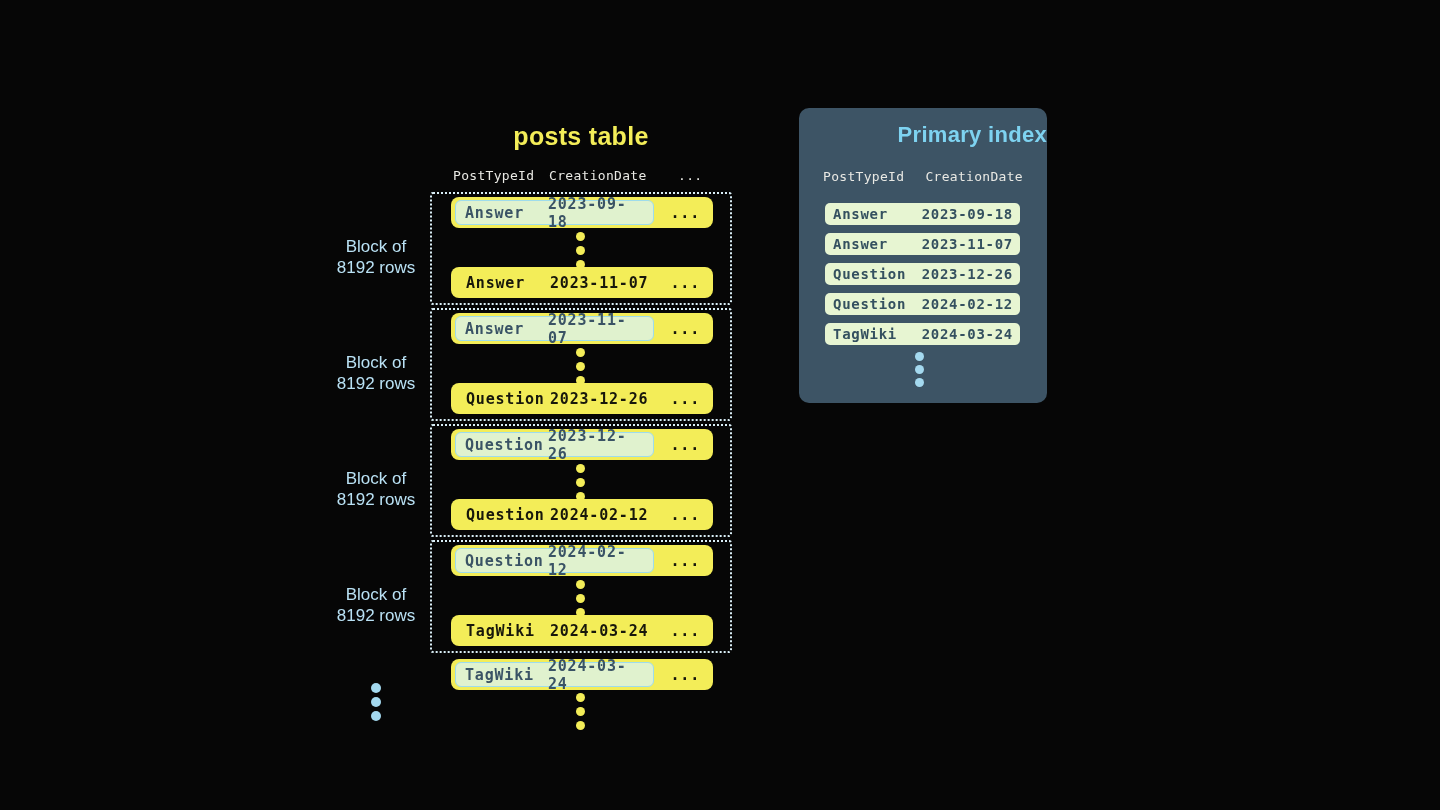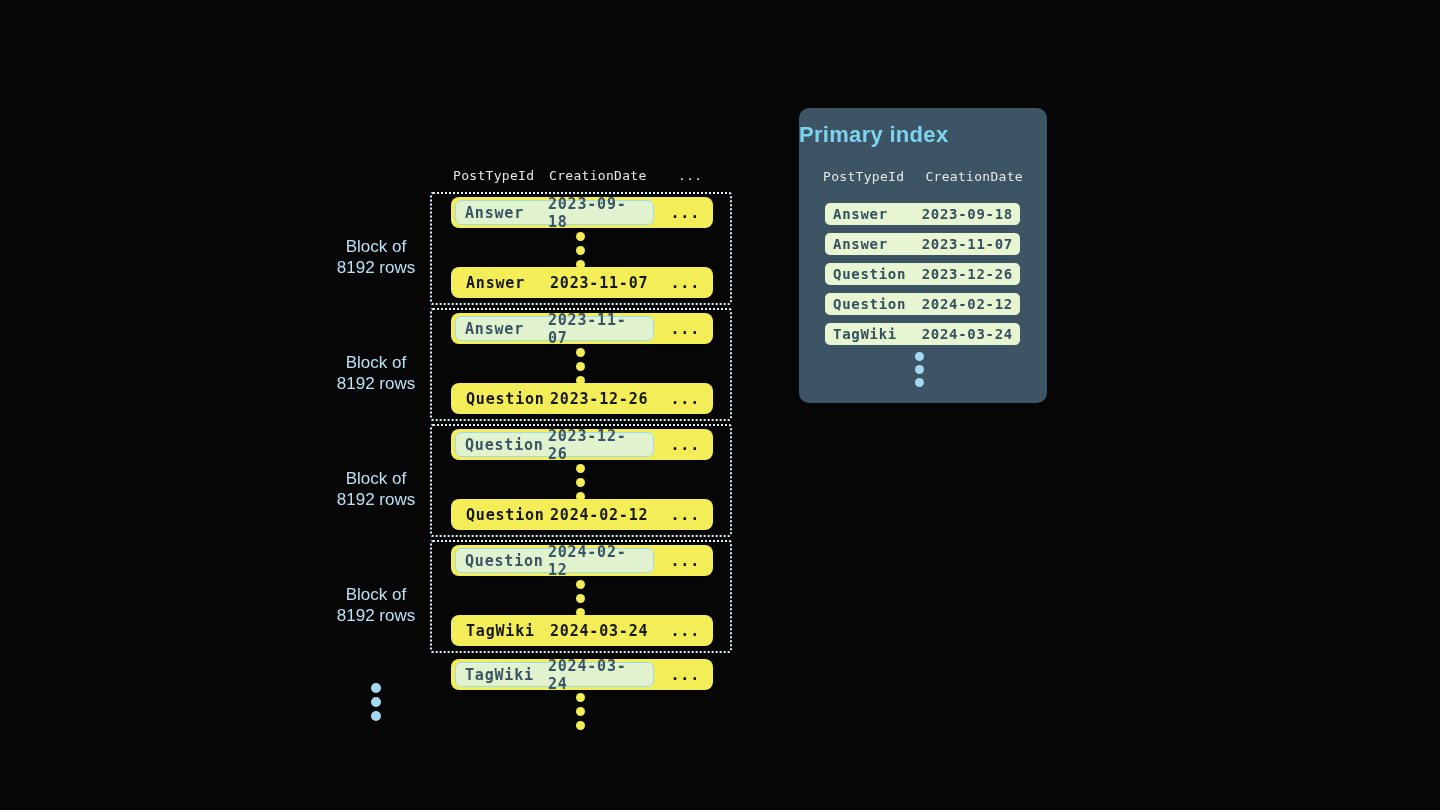--- a/index.html
+++ b/index.html
@@ -84,21 +84,21 @@
   .d2{left:576px;top:464px;} .d3{left:576px;top:580px;}
   .dbottom{left:576px;top:693px;}
   .dleft{left:371px;top:683px;gap:4px;}
 
   
   .panel{
     position:absolute;left:799px;top:108px;width:248px;height:295px;
     background:var(--panel-bg);border-radius:10px;
   }
   .panel-title{
-    position:absolute;top:14px;left:0;width:100%;text-align:left;
+    position:absolute;top:14px;left:0;width:100%;text-align:right;
     font-size:22px;font-weight:700;color:var(--panel-title);letter-spacing:0.3px;
   }
   .panel-header{
     position:absolute;top:61px;left:0;width:100%;
     display:flex;justify-content:center;gap:21px;
     font-size:13px;color:var(--header-text);letter-spacing:0.3px;
   }
   .pill{
     position:absolute;left:26px;width:195px;height:22px;
     background:var(--pill-bg);border-radius:5px;
@@ -108,20 +108,21 @@
   }
   .pill .rdate{margin-left:auto;}
   .p0{top:95px;} .p1{top:125px;} .p2{top:155px;} .p3{top:185px;} .p4{top:215px;}
   .pdots{left:116px;top:244px;gap:4px;}
 </style>
 </head>
 <body>
 
 <div class="stage">
 
+  <div class="pt-title">posts table</div>
 
   <div class="pt-header pt-h0 mono">PostTypeId</div>
   <div class="pt-header pt-h1 mono">CreationDate</div>
   <div class="pt-header pt-h2 mono">...</div>
 
   <div class="block b0"></div>
   <div class="blabel bl0">
     <div>Block of</div>
     <div>8192 rows</div>
   </div>

